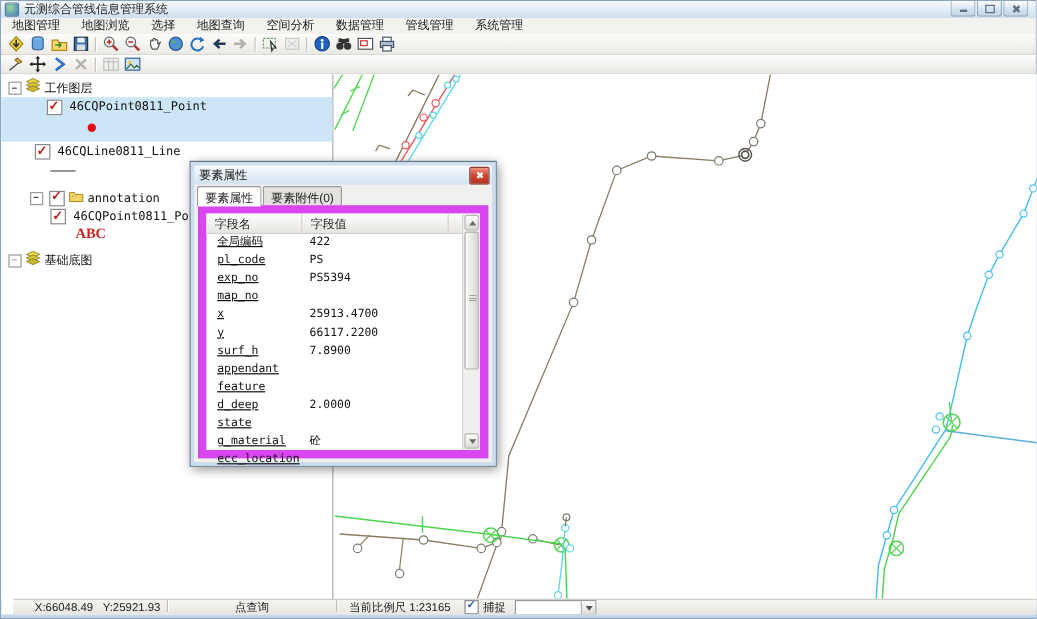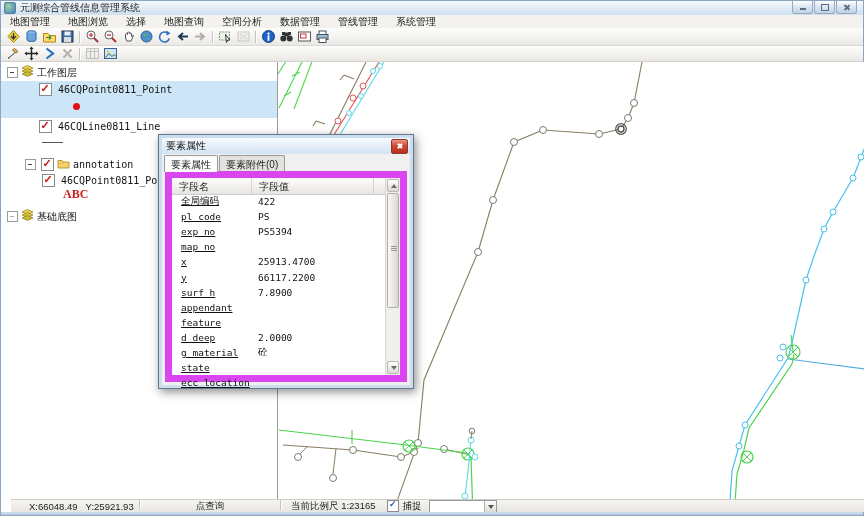--- a/index.html
+++ b/index.html
@@ -291,37 +291,37 @@
           <path d="M2.5,11.5 l3.5,-4 3,3 2,-2 2,2" stroke="#396639" fill="none"></path>
         </svg>
       </span>
   </div>
 
   <div class="content">
 
     <div class="layers-panel">
       <div class="tree-hl"></div>
 
-      <div class="trow" style="left:6px;top:3px;">
+      <div class="trow" style="left:6px;top:3px;font-family:Liberation Mono, monospace;">
         <span class="expander"></span>
         <span class="ticon"><svg width="13" height="13">
               <polygon points="6.5,0.5 12,3 6.5,5.5 1,3" fill="#ecd84e" stroke="#8a7a1a" stroke-width="0.7"></polygon>
               <polygon points="6.5,3.5 12,6 6.5,8.5 1,6" fill="#dcc83e" stroke="#8a7a1a" stroke-width="0.7"></polygon>
               <polygon points="6.5,6.5 12,9 6.5,11.5 1,9" fill="#ccb832" stroke="#8a7a1a" stroke-width="0.7"></polygon>
             </svg></span>
         <span class="tlabel-cn">工作图层</span>
       </div>
 
       <div class="trow" style="left:38px;top:21px;">
         <span class="cbx checked"></span>
         <span class="tlabel" style="margin-left:6px;">46CQPoint0811_Point</span>
       </div>
       <span class="legend-dot"></span>
 
-      <div class="trow" style="left:38px;top:58px;">
+      <div class="trow" style="left:28px;top:58px;">
         <span class="cbx checked"></span>
         <span class="tlabel" style="margin-left:6px;">46CQLine0811_Line</span>
       </div>
       <span class="legend-line"></span>
 
       <div class="trow" style="left:24px;top:96px;">
         <span class="expander"></span>
         <span class="cbx checked" style="margin-left:5px;"></span>
         <span class="ticon"><svg width="13" height="11">
               <path d="M1,2.5 h4 l1,1.5 h6 v6 H1 z" fill="#f5d36a" stroke="#a8831a" stroke-width="0.8"></path>
@@ -503,26 +503,26 @@
             </div>
           <div class="r">
               <span class="rn">feature</span>
               <span class="rv"></span>
             </div>
           <div class="r">
               <span class="rn">d_deep</span>
               <span class="rv">2.0000</span>
             </div>
           <div class="r">
+              <span class="rn">state</span>
+              <span class="rv"></span>
+            </div>
+          <div class="r">
               <span class="rn">g_material</span>
               <span class="rv">砼</span>
-            </div>
-          <div class="r">
-              <span class="rn">state</span>
-              <span class="rv"></span>
             </div>
           <div class="r">
               <span class="rn">ecc_location</span>
               <span class="rv"></span>
             </div>
         </div>
         <div class="vsb">
           <span class="sb-btn sb-up">
               <span class="tri-up"></span>
             </span>

